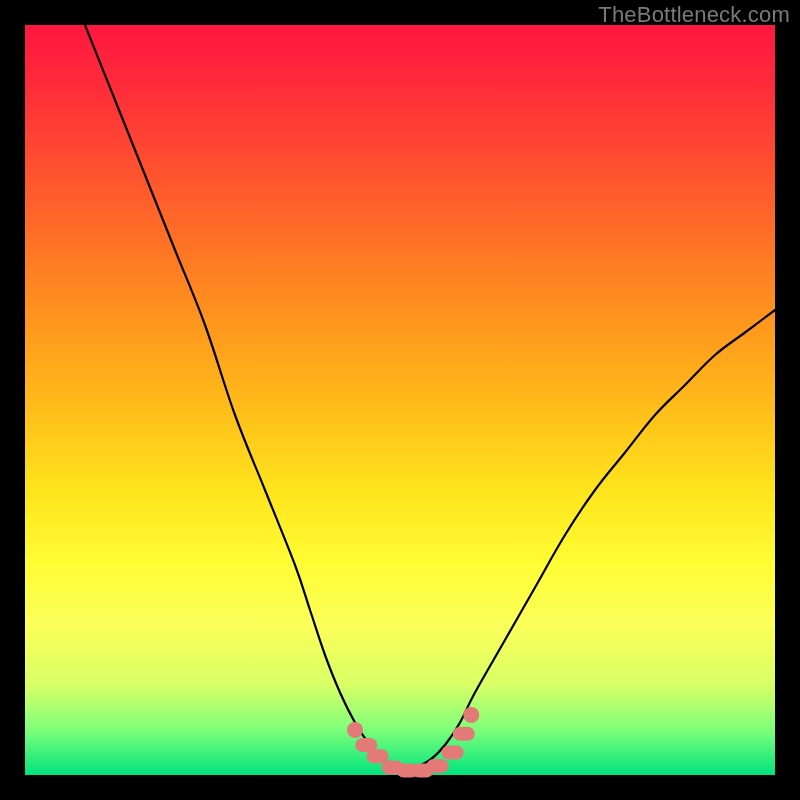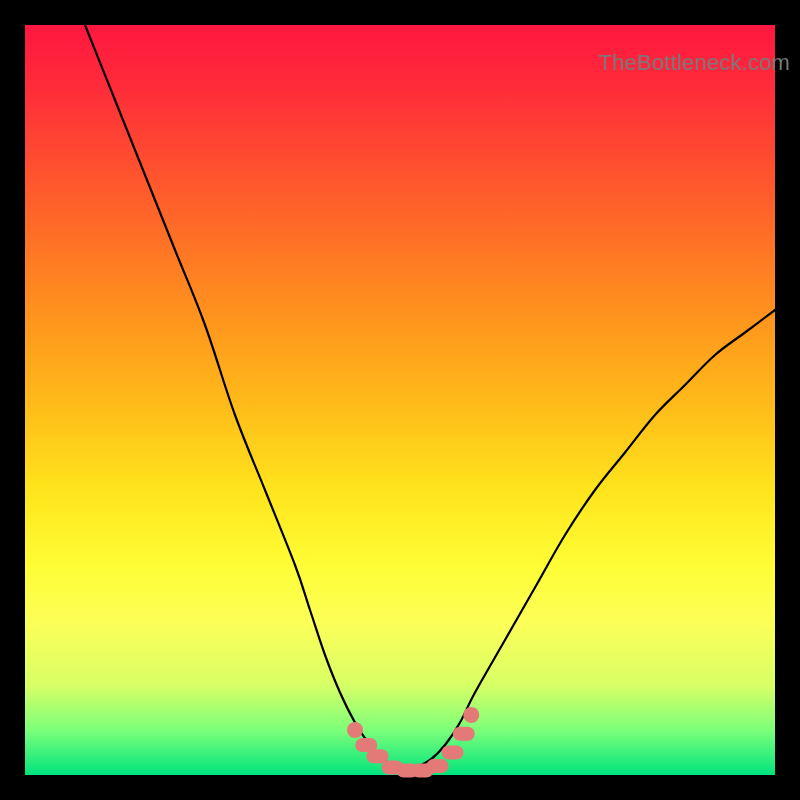--- a/index.html
+++ b/index.html
@@ -34,21 +34,20 @@
   }
   .attribution {
     position: absolute;
     top: 2px;
     right: 10px;
     color: #7a7a7a;
     font-size: 22px;
     font-weight: 500;
     letter-spacing: 0.2px;
     user-select: none;
-    margin-top: 48px;
   }
   svg.plot {
     position: absolute;
     left: 0;
     top: 0;
     width: 750px;
     height: 750px;
     overflow: visible;
   }
   path.curve {

